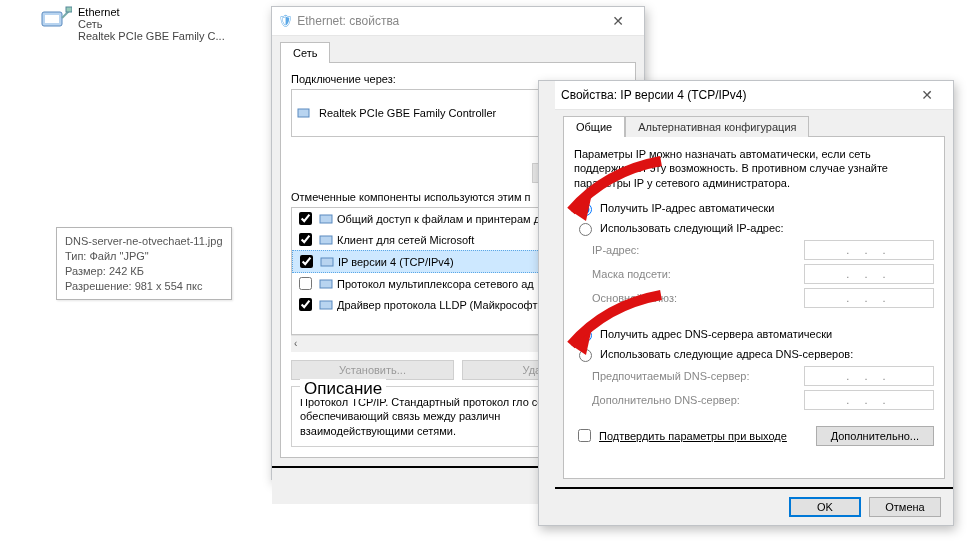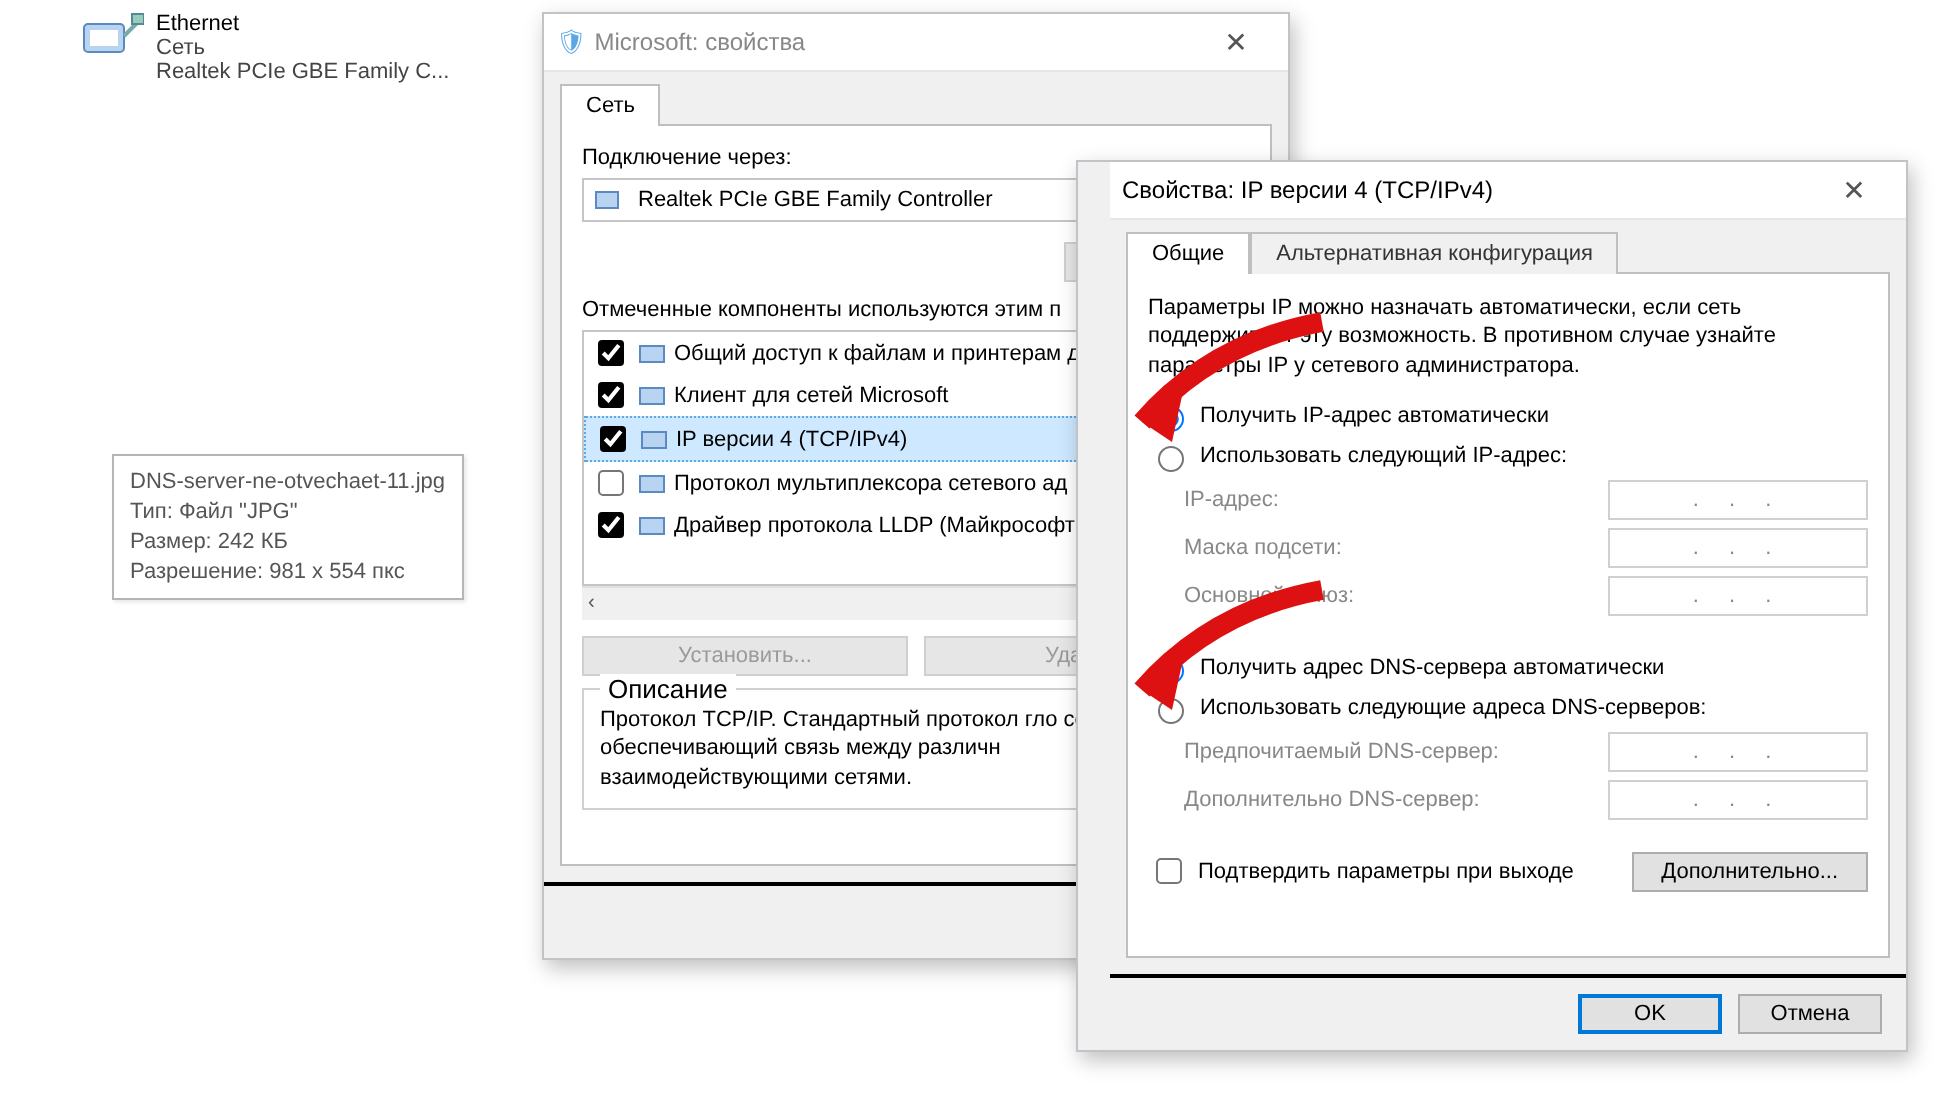--- a/index.html
+++ b/index.html
@@ -80,21 +80,21 @@
     flex:1;
     position: relative;
     margin-top:-1px;
   }
 
   
   #dlg-eth { top: 6px; left: 271px; width: 372px; height: 472px; }
   .group-label { font-size:11px; margin-bottom:4px; color:#000;}
   .adapter-box {
     border:1px solid #c5c5c5; background:#fff;
-    display:flex; align-items:center; gap:6px; padding:3px 5px; margin-bottom:10px;
+    display:flex; align-items:center; gap:6px; padding:16px 5px; margin-bottom:26px;
   }
   .btn {
     border:1px solid #adadad; background:#e1e1e1; padding:3px 14px; font-size:11px;
   }
   .btn.disabled { color:#9a9a9a; background:#e6e6e6; border-color:#cfcfcf;}
   .btn.default { border:1px solid #0078d7; box-shadow: inset 0 0 0 1px #0078d7;}
   .complist {
     border:1px solid #c5c5c5; background:#fff; height:126px; overflow:hidden;
     position:relative;
   }
@@ -110,21 +110,21 @@
     border-left:1px solid #e0e0e0;
   }
   .scrollbar .thumb{ position:absolute; left:2px; right:2px; top:30px; height:40px; background:#c1c1c1;}
   .scroll-h { height:16px; background:#f0f0f0; border-top:1px solid #e0e0e0; position:relative;}
   .scroll-h .arrow{position:absolute;left:3px;top:2px;font-size:10px;color:#555;}
   .btnrow { display:flex; gap:8px; margin-top:8px;}
   .fieldset {
     border:1px solid #d0d0d0; padding:8px; margin-top:6px; position:relative;
   }
   .fieldset .legend {
-    position:absolute; top:-8px; left:8px; background:#fff; padding:0 4px; font-size:13px;
+    position:absolute; top:-8px; left:8px; background:#fff; padding:0 4px; font-size:17px;
   }
   .desc-text { font-size:11px; color:#000; line-height:1.3;}
 
   .dlg-buttons {
     display:flex; justify-content:flex-end; gap:8px; padding:8px 12px;
     background:#f0f0f0; border-top:2px solid #000000;
   }
 
   
   #dlg-ip { top: 80px; left: 538px; width: 398px; height: 444px; padding-left: 16px; }
@@ -168,21 +168,21 @@
 <div class="tooltip">
   <div>DNS-server-ne-otvechaet-11.jpg</div>
   <div>Тип: Файл "JPG"</div>
   <div>Размер: 242 КБ</div>
   <div>Разрешение: 981 x 554 пкс</div>
 </div>
 
 <div class="dlg" id="dlg-eth">
   <div class="titlebar">
     <span style="color:#5aa7e6;margin-right:4px;">🛡</span>
-    <span>Microsoft: свойства</span>
+    <span>Ethernet: свойства</span>
     <span class="spacer"></span>
     <span class="xbtn">✕</span>
   </div>
   <div class="tabstrip">
     <div class="tab">Сеть</div>
   </div>
   <div class="tabbody">
     <div class="group-label">Подключение через:</div>
     <div class="adapter-box">
       <svg width="16" height="14" viewBox="0 0 16 14">
@@ -303,21 +303,21 @@
     <div class="ip-row">
         <span class="lbl">Предпочитаемый DNS-сервер:</span>
         <div class="ip-input">.   .   .</div>
       </div>
     <div class="ip-row">
         <span class="lbl">Дополнительно DNS-сервер:</span>
         <div class="ip-input">.   .   .</div>
       </div>
 
     <div style="display:flex;align-items:center;margin-top:16px;">
-      <div class="check-row" style="margin-top:0;flex:1;">
+      <div class="check-row" style="margin-top:0;flex:1;text-decoration:underline;">
         <input type="checkbox" style="">
         <span>Подтвердить параметры при выходе</span>
       </div>
       <button class="btn">Дополнительно...</button>
     </div>
   </div>
   <div class="dlg-buttons">
     <button class="btn default" style="width:72px">OK</button>
     <button class="btn" style="width:72px">Отмена</button>
   </div>

